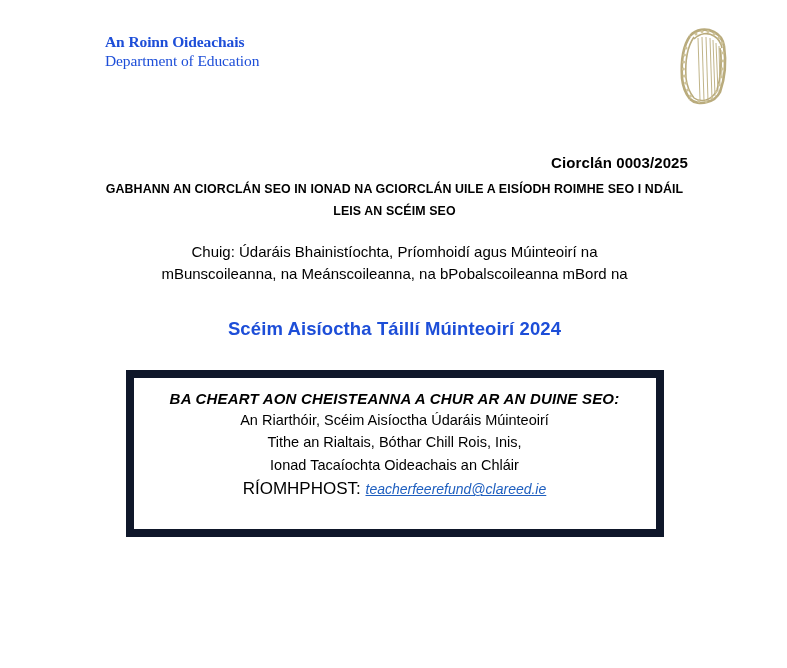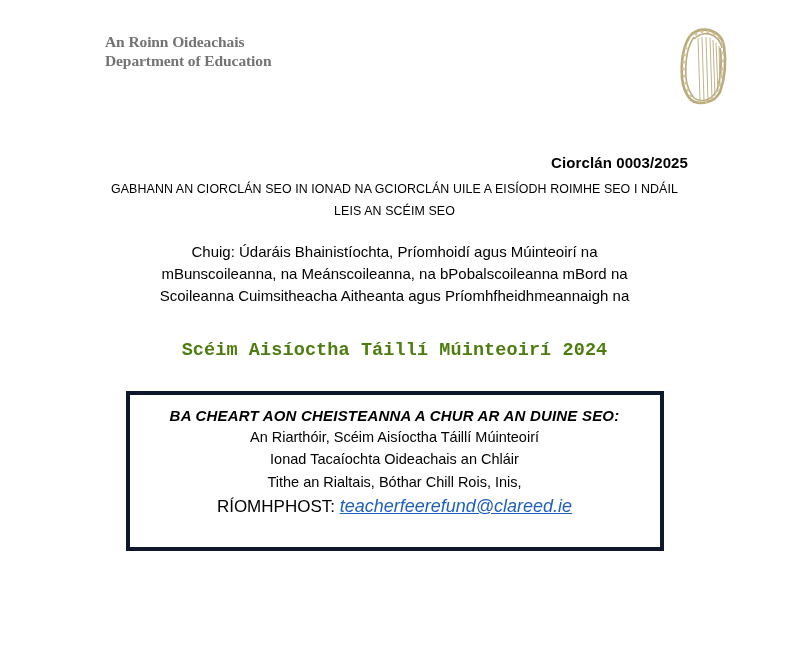--- a/index.html
+++ b/index.html
@@ -24,31 +24,31 @@
     left: 0;
     width: 787px;
     height: 130px;
   }
   .dept-logo {
     position: absolute;
     left: 105px;
     top: 33px;
     line-height: 1.18;
     font-family: "Liberation Serif", serif;
-    color: #737373;
+    color: #1d4ed8;
   }
   .dept-logo .logo-line-ga {
     font-size: 15.5px;
     font-weight: bold;
     letter-spacing: -0.1px;
     white-space: nowrap;
   }
   .dept-logo .logo-line-en {
     font-size: 15.5px;
-    font-weight: bold;
+    font-weight: normal;
     letter-spacing: -0.1px;
     white-space: nowrap;
     margin-top: 1px;
   }
 
   .harp-emblem {
     position: absolute;
     left: 676px;
     top: 22px;
     width: 58px;
@@ -69,73 +69,72 @@
     padding-right: 100px;
     font-size: 15px;
     font-weight: bold;
     margin-top: 24px;
     letter-spacing: 0.1px;
   }
 
   .replaces-note {
     text-align: center;
     font-size: 12.4px;
-    font-weight: normal;
+    font-weight: bold;
     line-height: 1.75;
     margin-top: 8px;
     padding: 0 95px;
     letter-spacing: 0.1px;
   }
 
   .addressee {
     text-align: center;
     font-size: 15px;
     font-weight: normal;
     line-height: 1.45;
     margin-top: 19px;
     padding: 0 95px;
   }
 
   .scheme-title {
     text-align: center;
     font-size: 18.5px;
     font-weight: bold;
-    color: #4d7c0f;
+    color: #1d4ed8;
     margin-top: 33px;
     letter-spacing: 0.1px;
-    font-family: Liberation Mono, monospace;
   }
 
   
   .contact-box {
     margin: 30px auto 12px auto;
     width: 538px;
     box-sizing: border-box;
-    border: 4px solid #0f172a;
+    border: 8px solid #0f172a;
     background: #ffffff;
     padding: 12px 10px 26px 10px;
     text-align: center;
   }
   .contact-heading {
     font-size: 15px;
     font-weight: bold;
     font-style: italic;
     letter-spacing: 0.2px;
     margin-bottom: 2px;
   }
   .contact-line {
     font-size: 14.5px;
     line-height: 1.55;
   }
   .email-label { font-size: 17px; }
   .email-link {
     color: #1f5fbf;
     font-style: italic;
     text-decoration: underline;
-    font-size: 18px;
+    font-size: 14px;
     cursor: pointer;
   }
 </style>
 </head>
 <body>
 
 <div class="masthead">
 
   <div class="dept-logo">
     <div class="logo-line-ga">An Roinn Oideachais</div>
@@ -202,28 +201,27 @@
   <div class="circular-number">Ciorclán 0003/2025</div>
 
   <div class="replaces-note">
     <div>GABHANN AN CIORCLÁN SEO IN IONAD NA GCIORCLÁN UILE A EISÍODH ROIMHE SEO I NDÁIL</div>
     <div>LEIS AN SCÉIM SEO</div>
   </div>
 
   <div class="addressee">
     <div>Chuig: Údaráis Bhainistíochta, Príomhoidí agus Múinteoirí na</div>
     <div>mBunscoileanna, na Meánscoileanna, na bPobalscoileanna mBord na</div>
-    <div>Scoileanna Cuimsitheacha Aitheanta agus Príomhfheidhmeannaigh na</div>
   </div>
 
   <div class="scheme-title">Scéim Aisíoctha Táillí Múinteoirí 2024</div>
 
   <div class="contact-box">
     <div class="contact-heading">BA CHEART AON CHEISTEANNA A CHUR AR AN DUINE SEO:</div>
-    <div class="contact-line">An Riarthóir, Scéim Aisíoctha Táillí Múinteoirí</div>
+    <div class="contact-line">An Riarthóir, Scéim Aisíoctha Údaráis Múinteoirí</div>
+    <div class="contact-line">Tithe an Rialtais, Bóthar Chill Rois, Inis,</div>
     <div class="contact-line">Ionad Tacaíochta Oideachais an Chláir</div>
-    <div class="contact-line">Tithe an Rialtais, Bóthar Chill Rois, Inis,</div>
     <div class="contact-line">
       <span class="email-label">RÍOMHPHOST: </span><span class="email-link">teacherfeerefund@clareed.ie</span>
     </div>
   </div>
 
 </div>
 
 </body></html>

